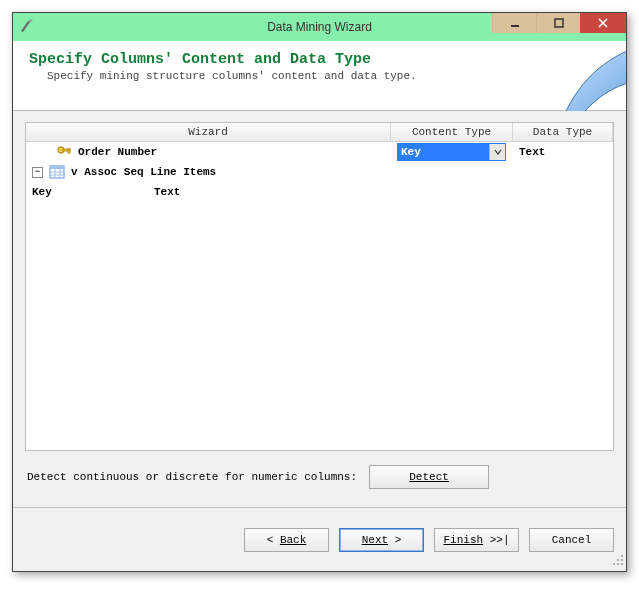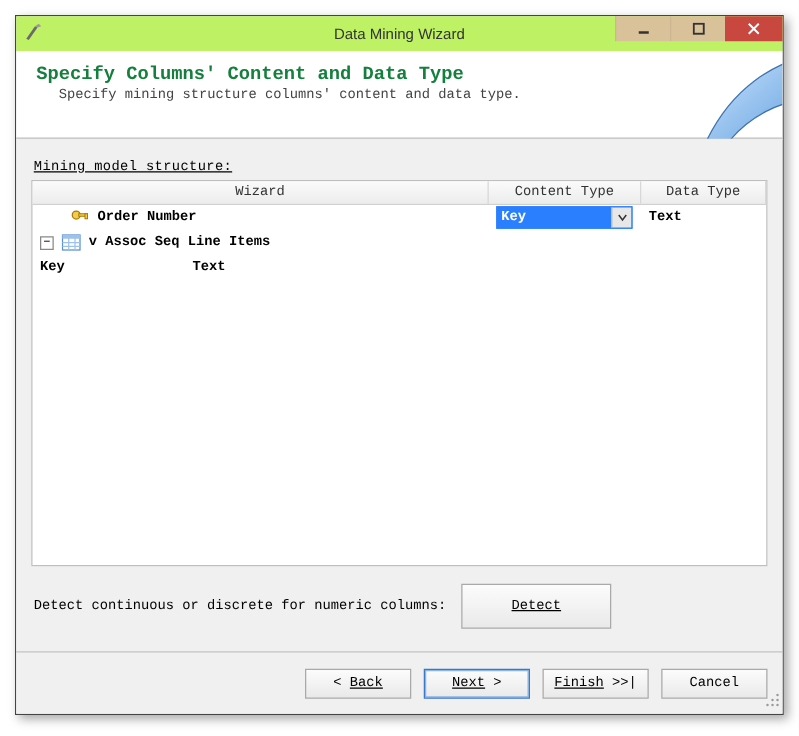--- a/index.html
+++ b/index.html
@@ -19,21 +19,21 @@
     width: 615px;
     height: 560px;
     box-shadow: 3px 3px 8px rgba(0,0,0,0.35);
     border: 1px solid #444;
     background: #fff;
     display: flex;
     flex-direction: column;
   }
   .titlebar {
     height: 28px;
-    background: #bef264;
+    background: #86efac;
     display: flex;
     align-items: center;
     position: relative;
     color: #333;
   }
   .titlebar .app-icon {
     margin-left: 6px;
     display: inline-block;
   }
   .titlebar .title-text {
@@ -185,31 +185,31 @@
   .detect-area {
     margin-top: 8px;
     display: flex;
     align-items: center;
     gap: 12px;
     font-family: "Courier New", monospace;
     font-size: 11px;
     padding: 6px 2px 10px 2px;
   }
   .detect-btn {
-    width: 120px; height: 36px;
+    width: 120px; height: 24px;
     background: linear-gradient(#fcfcfc,#e9e9e9);
     border: 1px solid #a9a9a9;
     font-family: "Courier New", monospace;
     font-size: 11px;
     cursor: pointer;
     text-align: center;
   }
 
   .footer {
-    height: 50px;
+    height: 64px;
     border-top: 1px solid #c2c2c2;
     background: #f0f0f0;
     display: flex;
     align-items: center;
     justify-content: flex-end;
     gap: 10px;
     padding: 0 12px;
     position: relative;
   }
   .wiz-btn {
@@ -269,21 +269,20 @@
             <stop offset="0%" stop-color="#cfe6ff"></stop>
             <stop offset="100%" stop-color="#5a9bdc"></stop>
           </linearGradient>
         </defs>
         <path d="M30 70 C 50 30, 80 10, 120 0 L 120 40 C 90 35, 60 55, 45 75 Z" fill="url(#gswoosh)" stroke="#3f74ad" stroke-width="1"></path>
       </svg>
     </div>
   </div>
 
   <div class="content">
-    <div class="section-label">Mining model structure:</div>
 
     <div class="grid-wrap">
       <div class="grid-header">
         <div class="col col-c1">Wizard</div>
         <div class="col col-c2">Content Type</div>
         <div class="col col-c3">Data Type</div>
       </div>
       <div class="grid-body">
 
         <div class="grid-row">

